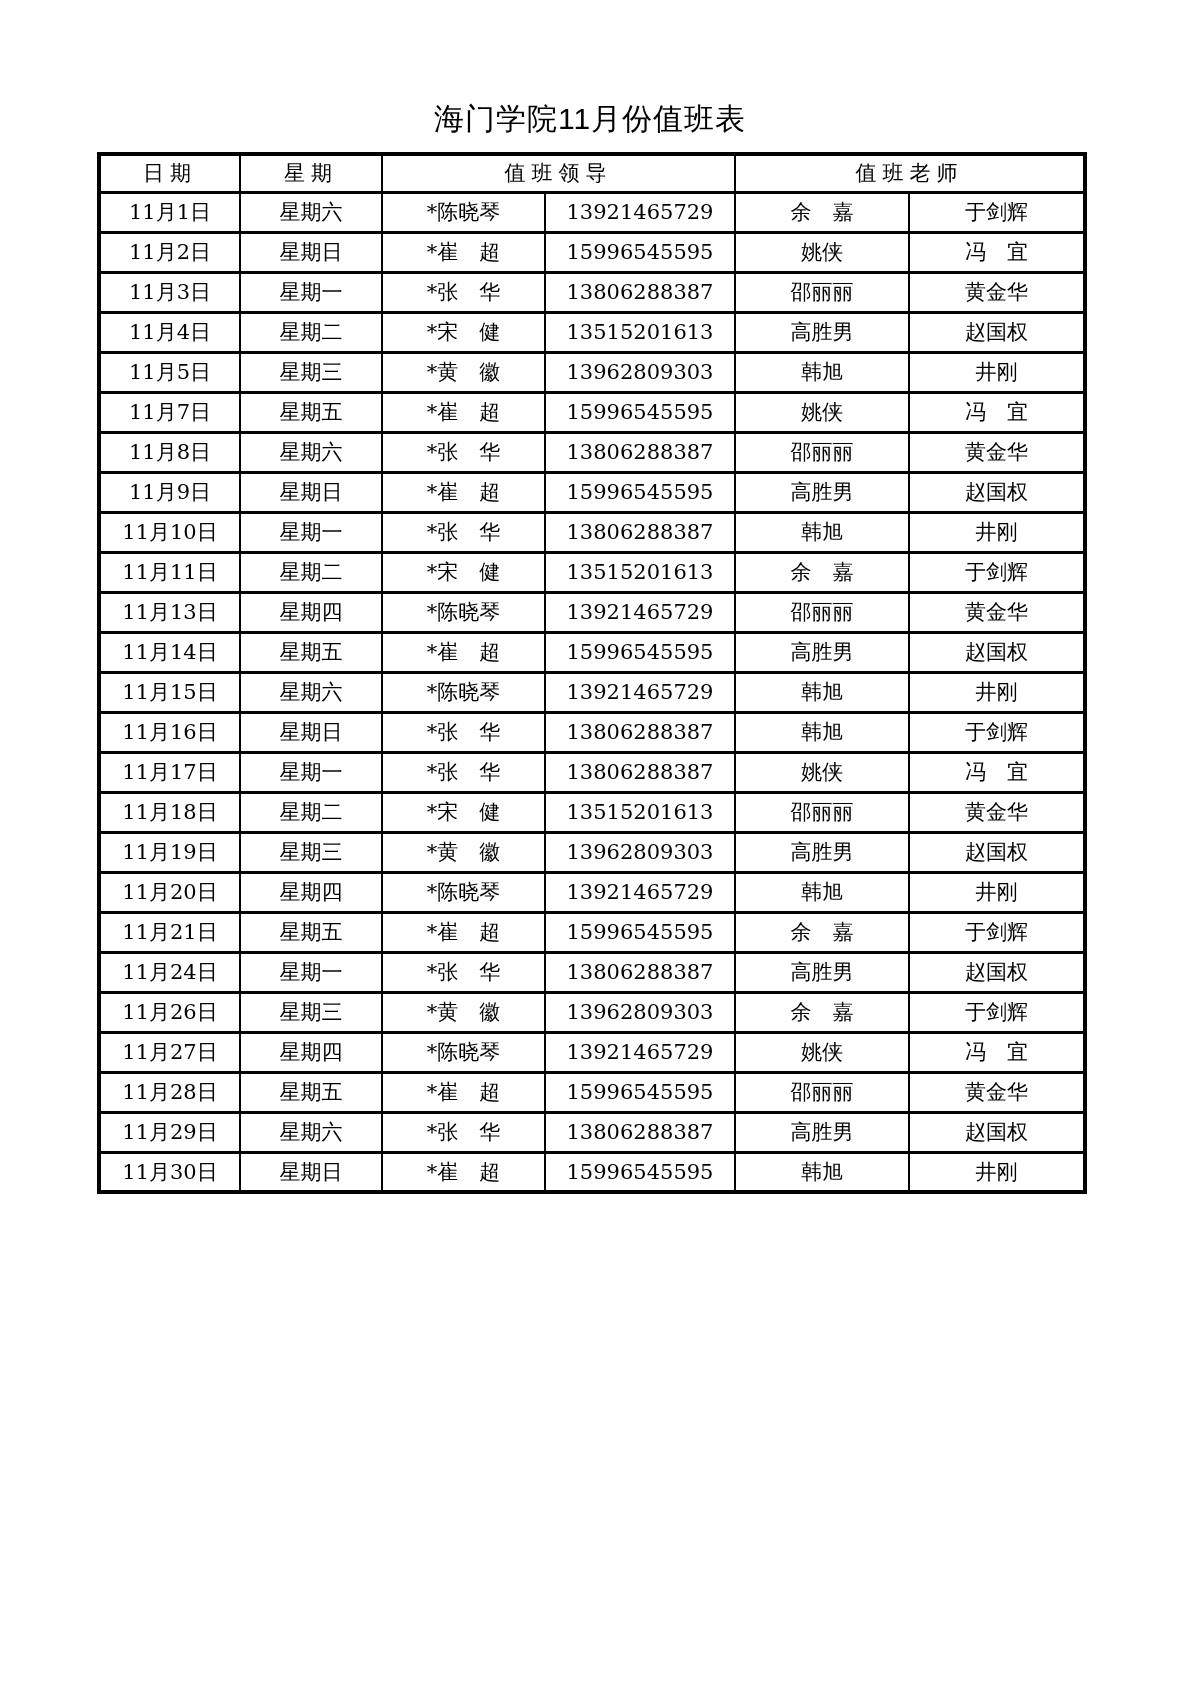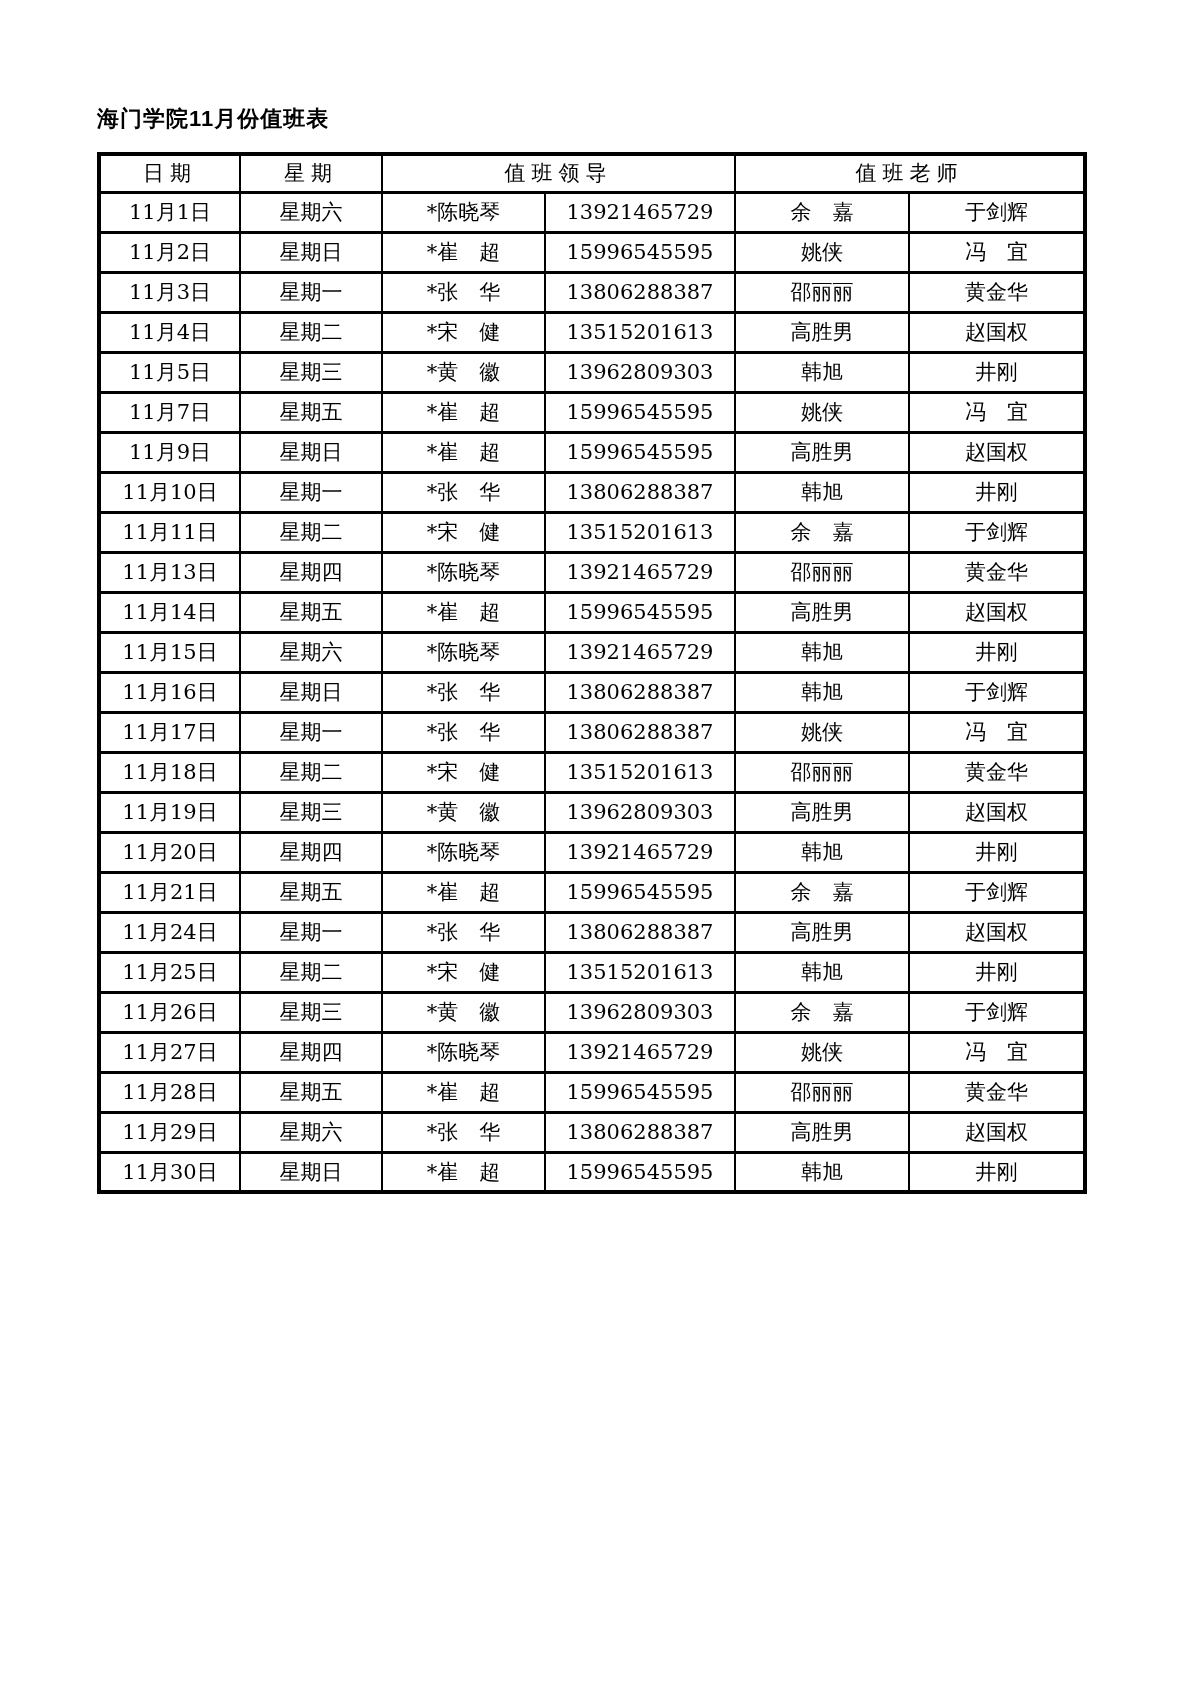--- a/index.html
+++ b/index.html
@@ -10,24 +10,24 @@
     background: #ffffff;
     color: #000000;
     font-family: "DejaVu Serif", "Liberation Serif", serif;
     position: relative;
   }
   .page-title {
     position: absolute;
     top: 100px;
     left: 97px;
     width: 986px;
-    text-align: left;
+    text-align: center;
     font-family: "Liberation Sans", "DejaVu Sans", sans-serif;
-    font-weight: bold;
-    font-size: 22px;
+    font-weight: normal;
+    font-size: 30px;
     line-height: 38px;
     letter-spacing: 1px;
   }
   table.duty-table {
     position: absolute;
     top: 152px;
     left: 97px;
     width: 986px;
     border-collapse: collapse;
     table-layout: fixed;
@@ -123,20 +123,28 @@
   </tr>
       <tr>
     <td>11月7日</td>
     <td>星期五</td>
     <td>*崔　超</td>
     <td>15996545595</td>
     <td>姚侠</td>
     <td>冯　宜</td>
   </tr>
       <tr>
+    <td>11月8日</td>
+    <td>星期六</td>
+    <td>*张　华</td>
+    <td>13806288387</td>
+    <td>邵丽丽</td>
+    <td>黄金华</td>
+  </tr>
+      <tr>
     <td>11月9日</td>
     <td>星期日</td>
     <td>*崔　超</td>
     <td>15996545595</td>
     <td>高胜男</td>
     <td>赵国权</td>
   </tr>
       <tr>
     <td>11月10日</td>
     <td>星期一</td>
@@ -227,28 +235,20 @@
   </tr>
       <tr>
     <td>11月24日</td>
     <td>星期一</td>
     <td>*张　华</td>
     <td>13806288387</td>
     <td>高胜男</td>
     <td>赵国权</td>
   </tr>
       <tr>
-    <td>11月25日</td>
-    <td>星期二</td>
-    <td>*宋　健</td>
-    <td>13515201613</td>
-    <td>韩旭</td>
-    <td>井刚</td>
-  </tr>
-      <tr>
     <td>11月26日</td>
     <td>星期三</td>
     <td>*黄　徽</td>
     <td>13962809303</td>
     <td>余　嘉</td>
     <td>于剑辉</td>
   </tr>
       <tr>
     <td>11月27日</td>
     <td>星期四</td>

